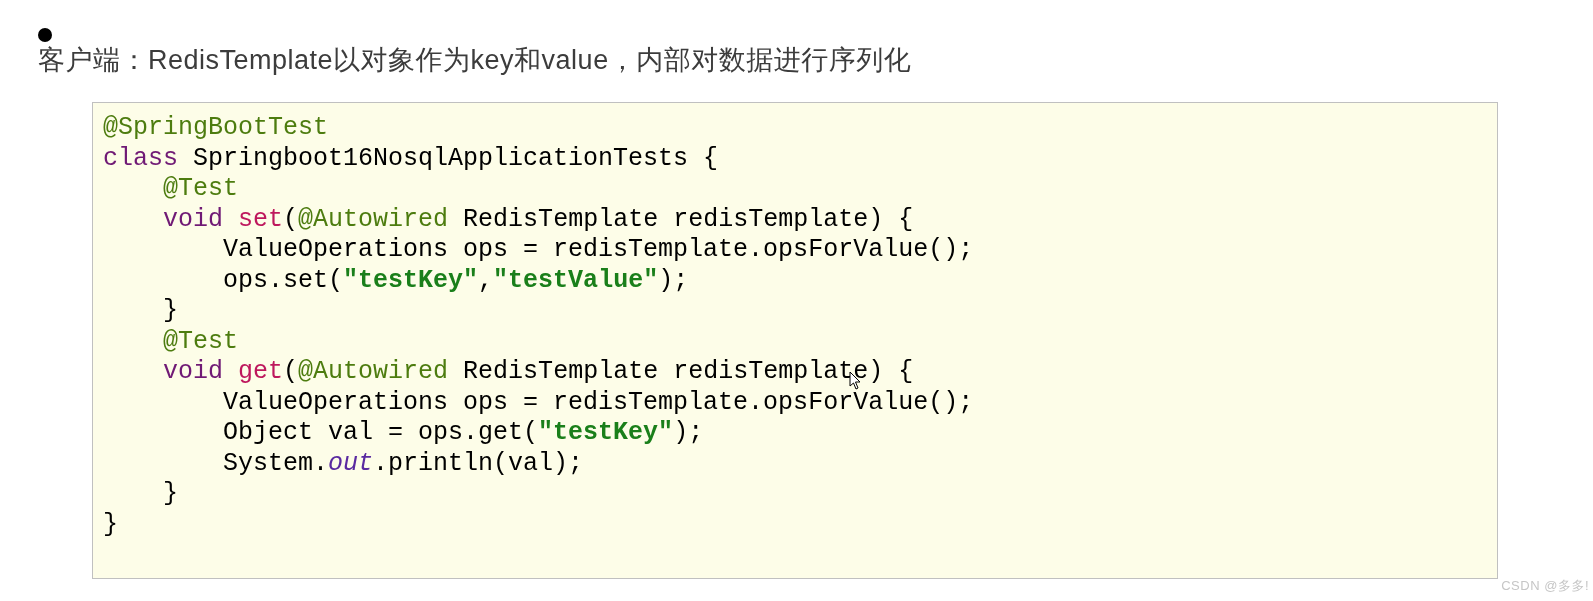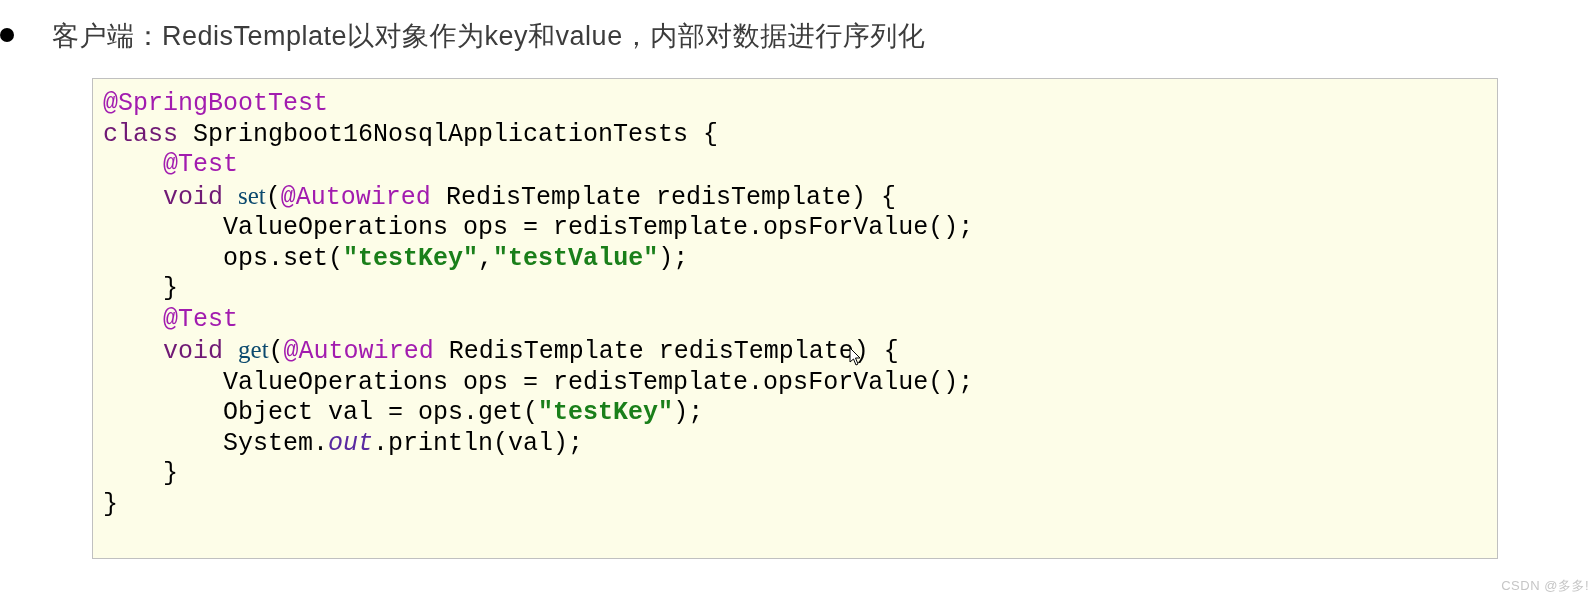--- a/index.html
+++ b/index.html
@@ -7,20 +7,22 @@
     background: #ffffff;
     font-family: "Microsoft YaHei", "PingFang SC", sans-serif;
     width: 1593px;
     height: 601px;
     position: relative;
   }
   .bullet-row {
     display: flex;
     align-items: flex-start;
     padding-top: 18px;
+    padding-left: 38px;
+    flex-direction: column;
   }
   .bullet-dot {
     width: 14px;
     height: 14px;
     background: #000;
     border-radius: 50%;
     margin-top: 10px;
     margin-right: 38px;
     flex-shrink: 0;
   }
@@ -36,23 +38,23 @@
     border: 1px solid #c0c0c0;
     background: #fdfde8;
     padding: 10px 10px 38px 10px;
     font-family: "Consolas", "Courier New", monospace;
     font-size: 25px;
     line-height: 1.22;
     white-space: pre;
     color: #000;
     position: relative;
   }
-  .tok-ann   { color: #a21caf; margin-top: 28px; }     
+  .tok-ann   { color: #4d7c0f; margin-top: 28px; }     
   .tok-kw    { color: #701a75; }     
-  .tok-name  { color: #0c4a6e; font-family: Liberation Serif, serif; }     
+  .tok-name  { color: #be185d; }     
   .tok-str   { color: #1a7f1a; font-weight: bold; }
   .tok-out   { color: #5a2aa0; font-style: italic; text-align: right; }
   .cursor {
     position: absolute;
     left: 756px;
     top: 268px;
     width: 14px;
     height: 20px;
     pointer-events: none;
   }

